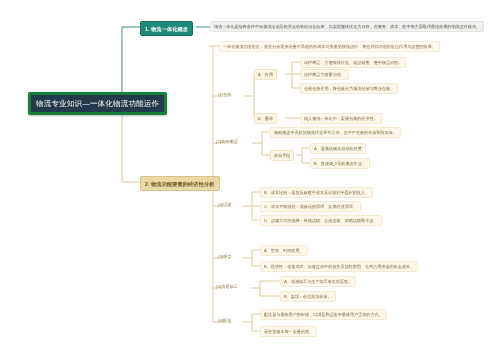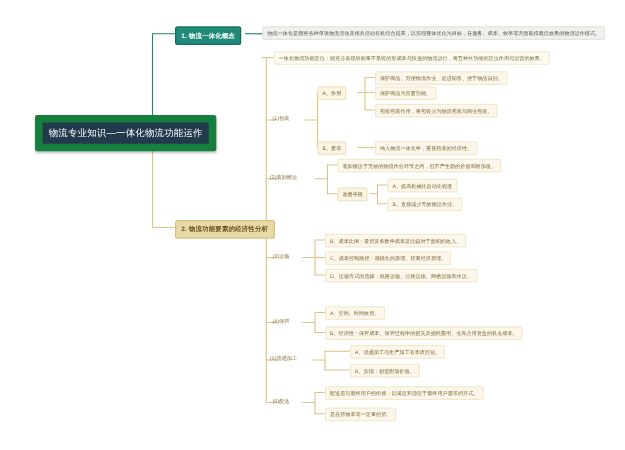--- a/index.html
+++ b/index.html
@@ -8,21 +8,21 @@
     font-family:"Liberation Sans","DejaVu Sans",sans-serif;
     -webkit-font-smoothing:antialiased;
   }
   #canvas{position:relative;width:500px;height:360px;}
   svg#wires{position:absolute;left:0;top:0;width:500px;height:360px;pointer-events:none;}
 
   
   .node{position:absolute;box-sizing:border-box;white-space:nowrap;}
 
   .root{
-    background:#233a4d;color:#ffffff;border:6px solid #15803d;border-radius:2px;
+    background:#233a4d;color:#ffffff;border:3px solid #15803d;border-radius:2px;
     font-size:7.5px;line-height:11px;padding:3px 5px;letter-spacing:.2px;
     box-shadow:0 1px 2px rgba(0,0,0,.25);
   }
   .mainA{
     background:#1f8a78;color:#ffffff;border:1px solid #17705f;border-radius:2px;
     font-size:5.2px;line-height:8px;padding:2.5px 4px;font-weight:bold;letter-spacing:.1px;
   }
   .mainB{
     background:#e9d9a6;color:#6b5420;border:1px solid #d8c289;border-radius:2px;
     font-size:5.2px;line-height:8px;padding:2.5px 4px;font-weight:bold;letter-spacing:.1px;

